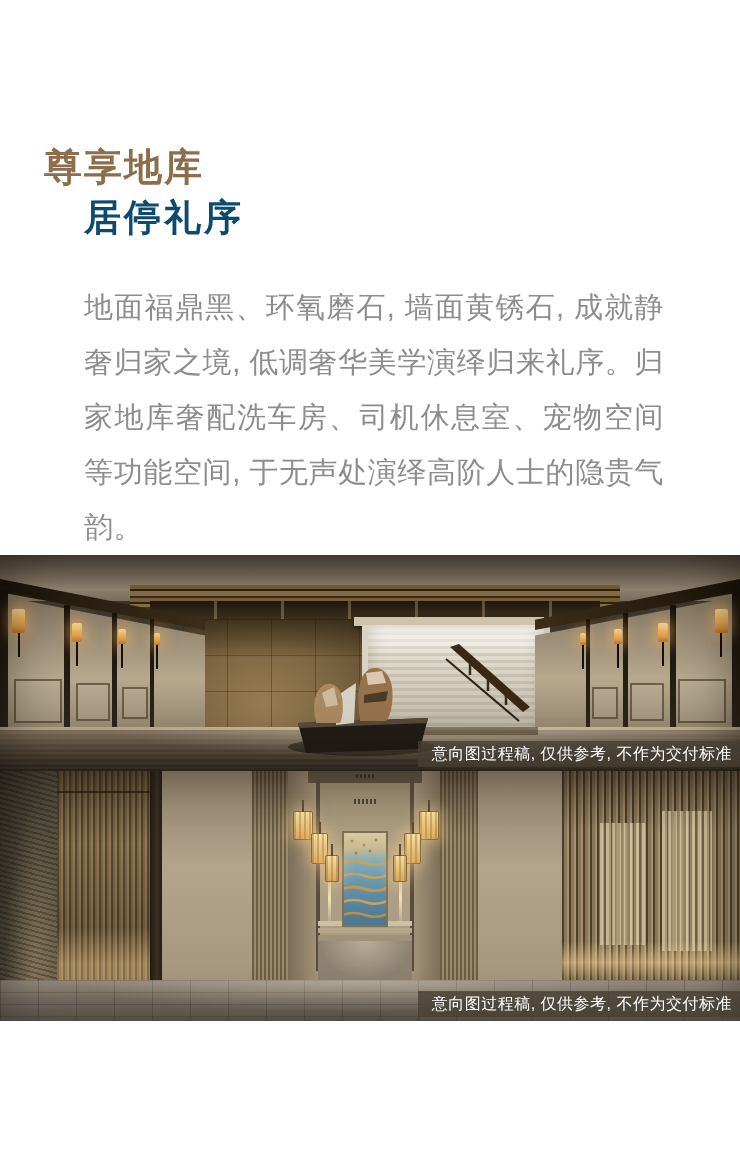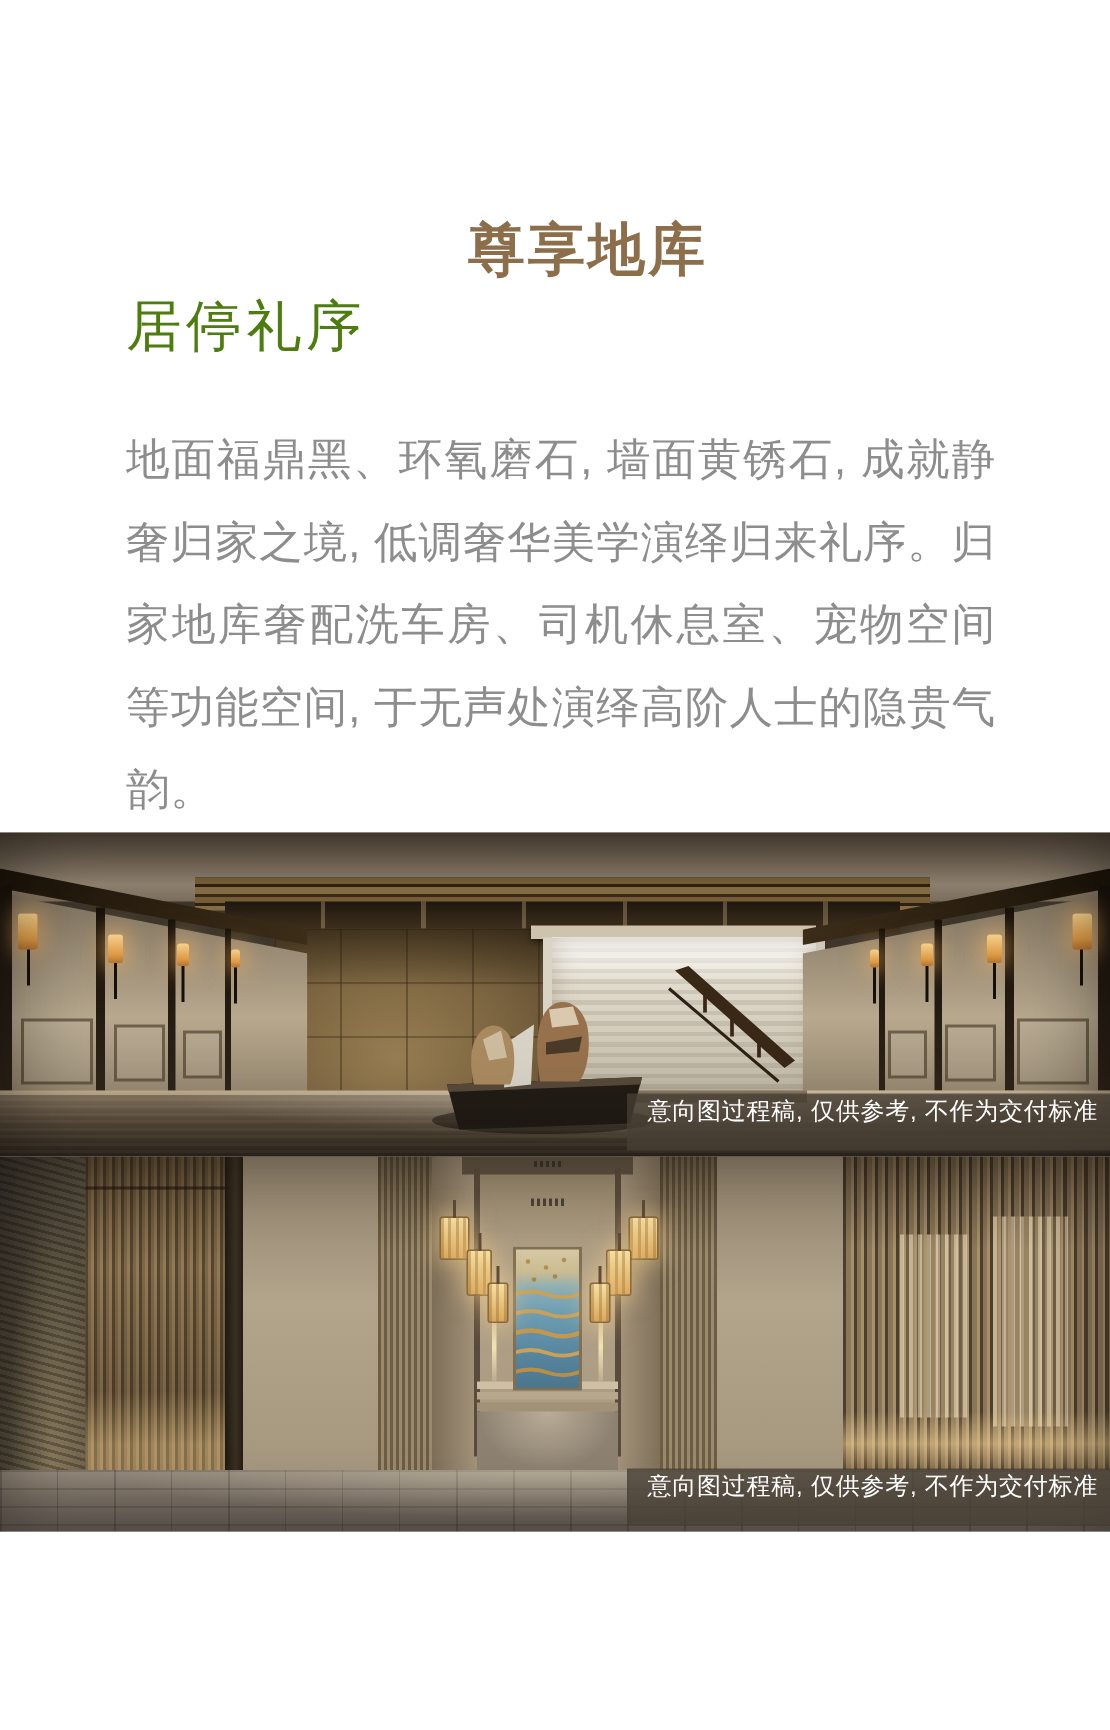--- a/index.html
+++ b/index.html
@@ -5,38 +5,38 @@
   html,body{margin:0;padding:0;}
   body{
     width:740px;height:1153px;overflow:hidden;background:#ffffff;
     font-family:"Liberation Sans","DejaVu Sans",sans-serif;
   }
   .page{position:relative;width:740px;height:1153px;background:#fff;}
 
   
   h1.title{
     margin:144px 0 0 44px;font-size:38px;line-height:46px;font-weight:700;
-    color:#8C6E4A;letter-spacing:2px;text-align:center;
+    color:#8C6E4A;letter-spacing:2px;
   }
   h2.subtitle{
-    margin:6px 0 0 84px;font-size:37px;line-height:44px;font-weight:400;
-    color:#4d7c0f;letter-spacing:3px;
+    margin:6px 0 0 84px;font-size:37px;line-height:44px;font-weight:700;
+    color:#0c4a6e;letter-spacing:3px;
   }
   p.bodytext{
     margin:40px 32px 0 84px;width:580px;font-size:29px;line-height:55px;
     color:#8D8D8D;text-align:justify;letter-spacing:.5px;
   }
 
   
   figure.fig{position:relative;width:740px;margin:0;overflow:hidden;}
   .fig1{height:216px;margin-top:125px;background:#3f372c;}
   .fig2{height:250px;margin-top:7px;background:#6b6152;}
   .fig *{position:absolute;}
   .caption{
-    position:absolute;right:0;bottom:4px;height:38px;line-height:26px;
+    position:absolute;right:0;bottom:4px;height:26px;line-height:26px;
     padding:0 8px 0 14px;background:rgba(72,63,52,0.78);color:#fff;
     font-size:16px;letter-spacing:.5px;white-space:nowrap;z-index:30;
   }
   .figsvg{left:0;top:0;z-index:12;pointer-events:none;}
 
   
   .f1-ceiling{left:0;top:0;width:740px;height:46px;
     background:linear-gradient(180deg,#55493c,#6e6152 30%,#968875 75%,#7d7060);}
   .f1-beams{left:130px;top:30px;width:490px;height:22px;
     background:repeating-linear-gradient(180deg,#7a6038 0 4px,#2f2313 4px 6px,#8a7048 6px 11px,#3a2c18 11px 13px);}

